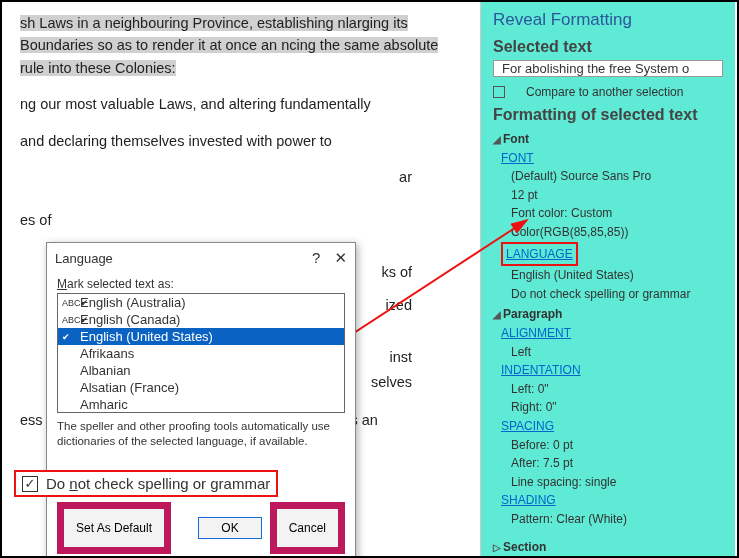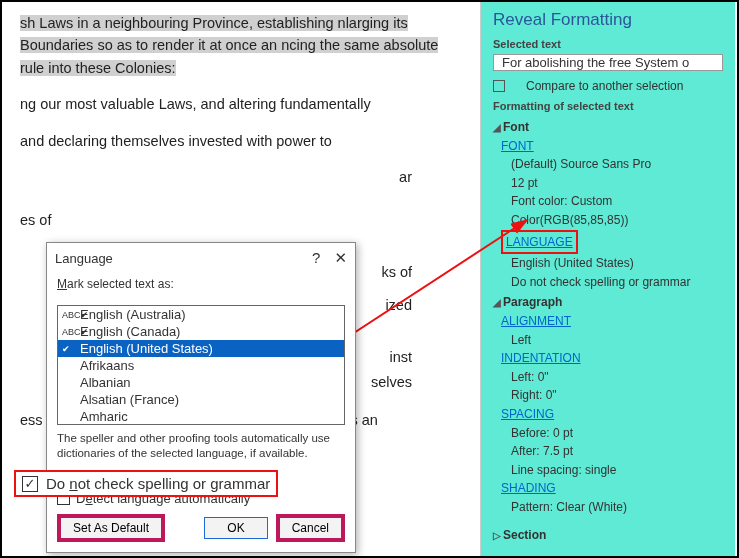--- a/index.html
+++ b/index.html
@@ -4,47 +4,47 @@
 <style>
   * { box-sizing: border-box; margin: 0; padding: 0; }
   body { font-family: 'Segoe UI', Tahoma, sans-serif; font-size: 12px; color: #333; background: #fff; width: 739px; height: 558px; overflow: hidden; position: relative; border: 2px solid #000; }
 
   .doc-area { position: absolute; left: 0; top: 0; width: 478px; height: 556px; padding: 10px 18px; background: #fff; }
   .doc-area p { font-size: 14.5px; line-height: 1.55; margin-bottom: 14px; color: #222; }
   .hl { background: #d0d0d0; }
 
   .right-pane { position: absolute; right: 2px; top: 0; width: 255px; height: 556px; border-left: 1px solid #ccc; padding: 8px 10px 8px 12px; background: #5eead4; }
   .rf-title { color: #2b579a; font-size: 17px; font-weight: 400; margin-bottom: 8px; }
-  .rf-sub { font-size: 11px; font-weight: 600; color: #444; margin: 7px 0 4px; }
+  .rf-sub { font-size: 16px; font-weight: 600; color: #444; margin: 7px 0 4px; }
   .rf-textbox { border: 1px solid #999; padding: 0 8px; font-size: 13px; background: #fff; width: 230px; white-space: nowrap; overflow: hidden; }
   .rf-check { display: flex; align-items: center; gap: 21px; margin-top: 8px; font-size: 12px; }
   .rf-check .box { width: 12px; height: 12px; border: 1px solid #555; }
   .tree { font-size: 12px; line-height: 1.55; margin-top: 6px; }
   .tree .node { margin-left: 8px; }
   .tree .grp { font-weight: 600; color: #333; margin-top: 2px; }
   .tree .tri { display: inline-block; width: 10px; color: #555; font-size: 10px; }
   .tree .link { color: #0066cc; text-decoration: underline; cursor: pointer; display: inline-block; }
   .tree .val { color: #333; margin-left: 18px; }
   .lang-box { border: 2px solid #e11; padding: 1px 3px; display: inline-block; }
 
   .dialog { position: absolute; left: 44px; top: 240px; width: 310px; background: #fff; border: 1px solid #888; box-shadow: 2px 2px 8px rgba(0,0,0,.3); z-index: 20; }
   .dlg-title { display: flex; align-items: center; justify-content: space-between; padding: 6px 8px; font-size: 13px; }
   .dlg-title .ctl { display: flex; gap: 14px; font-size: 15px; }
   .dlg-body { padding: 4px 10px 10px; }
-  .dlg-label { font-size: 12px; margin-bottom: 14px; }
+  .dlg-label { font-size: 12px; margin-bottom: 2px; }
   .dlg-label u { text-decoration: underline; }
   .lang-list { border: 1px solid #666; height: 120px; overflow-y: auto; font-size: 13px; background: #fff; }
   .lang-list .item { padding: 1px 4px; display: flex; align-items: center; gap: 4px; }
   .lang-list .sel { background: #0a63c2; color: #fff; }
   .lang-list .ic { font-size: 9px; width: 14px; }
   .dlg-note { font-size: 11.5px; color: #333; margin: 6px 0 4px; line-height: 1.3; }
   .dlg-chk { display: flex; align-items: center; gap: 6px; font-size: 13px; margin: 4px 0; }
   .dlg-chk .box { width: 13px; height: 13px; border: 1px solid #333; display: flex; align-items: center; justify-content: center; font-size: 11px; }
   .dlg-btns { display: flex; gap: 8px; justify-content: flex-start; margin-top: 8px; align-items: center; }
-  .dlg-btns button { font-size: 12px; padding: 3px 12px; background: #f3f3f3; border: 4px solid #be185d; cursor: pointer; }
+  .dlg-btns button { font-size: 12px; padding: 12px 12px; background: #f3f3f3; border: 7px solid #be185d; cursor: pointer; }
   .dlg-btns .spacer { flex: 1; }
   .dlg-btns .ok { border: 1.5px solid #1a6bd8; padding: 3px 22px; }
 
   .big-chk { position: absolute; left: 12px; top: 468px; z-index: 30; display: flex; align-items: center; gap: 8px; border: 2px solid #e11; padding: 3px 6px; background: #fff; font-size: 15px; }
   .big-chk .box { width: 16px; height: 16px; border: 1.5px solid #333; display: flex; align-items: center; justify-content: center; font-size: 13px; }
 
   svg.arrow { position: absolute; left: 0; top: 0; width: 739px; height: 558px; pointer-events: none; z-index: 10; }
 </style>
 </head>
 <body>

